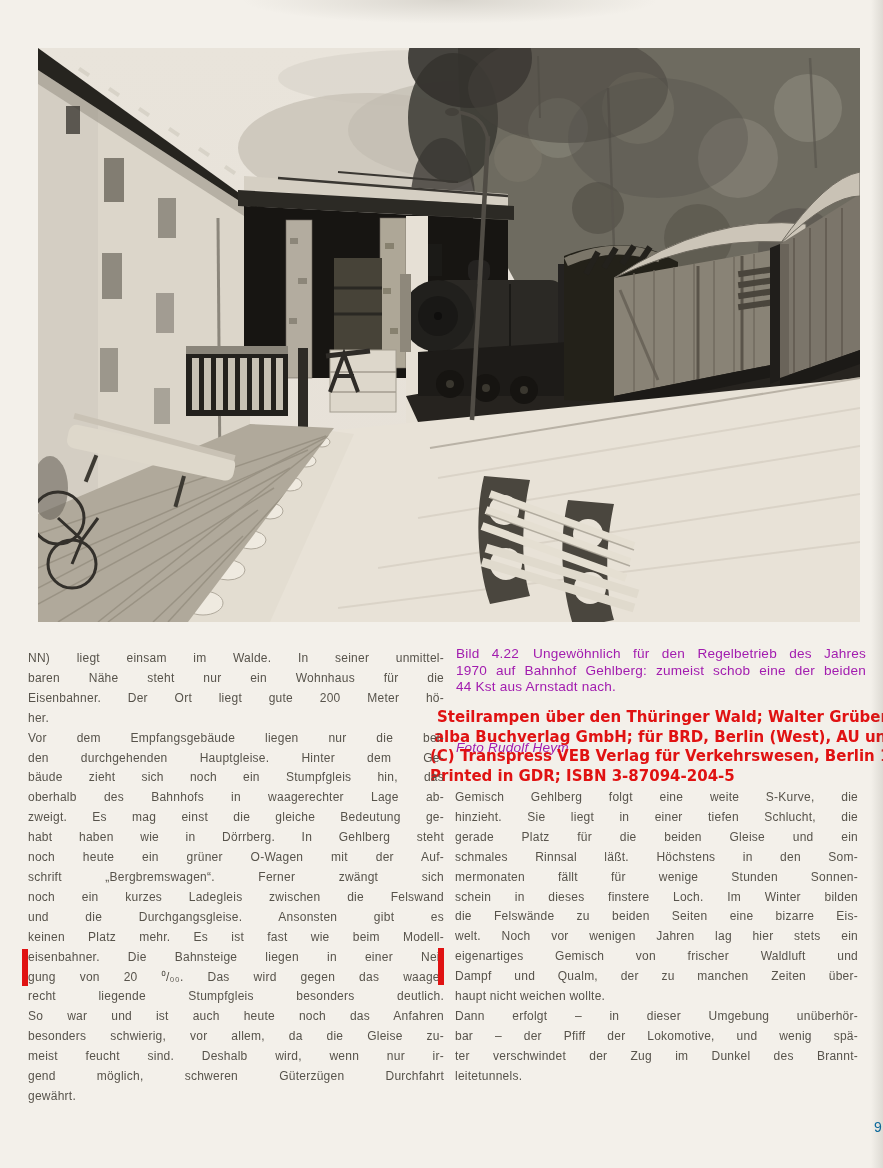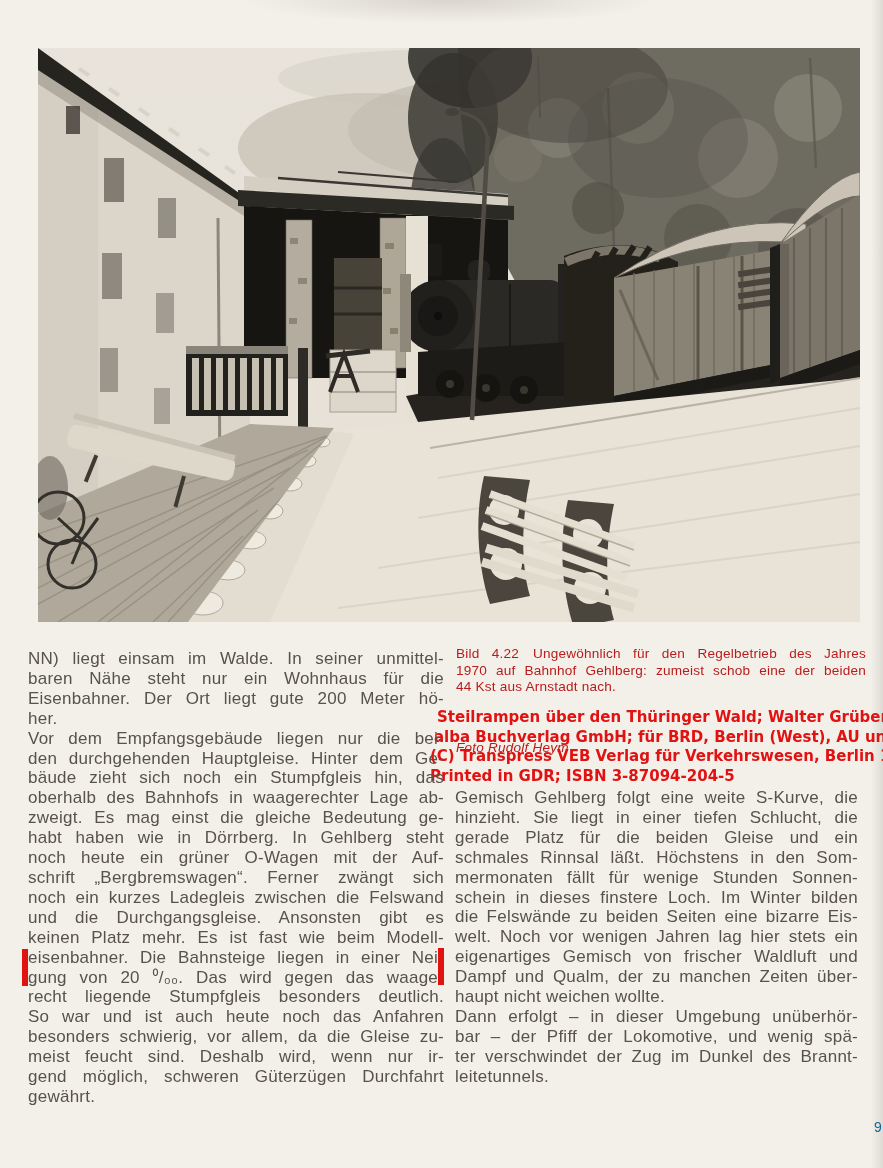--- a/index.html
+++ b/index.html
@@ -8,27 +8,27 @@
     background:#f3f0ea;overflow:hidden;
     font-family:"Liberation Sans",sans-serif;
     --red:#e01212; --ink:#57534b;
   }
   .smudge{position:absolute;left:240px;top:0;width:420px;height:24px;
     background:radial-gradient(ellipse at 50% 0%,rgba(150,145,133,.28),rgba(0,0,0,0) 70%);}
   .edge{position:absolute;right:0;top:0;width:12px;height:100%;
     background:linear-gradient(to right,rgba(0,0,0,0),rgba(110,105,95,.16));}
   figure.photo{position:absolute;left:38px;top:48px;width:822px;height:574px;margin:0;}
   figure.photo svg{display:block;width:822px;height:574px;}
-  .col{position:absolute;color:var(--ink);font-size:17px;line-height:19.9px;letter-spacing:.25px;}
+  .col{position:absolute;color:var(--ink);font-size:12px;line-height:19.9px;letter-spacing:.25px;}
   .col-left{left:28px;top:649px;width:416px;}
   .col-right{left:455px;top:788px;width:403px;}
   .tl{text-align:justify;text-align-last:justify;}
   .tl.end{text-align-last:left;}
   .caption{position:absolute;left:456px;top:646px;width:410px;
-    font-size:13.6px;line-height:16.6px;color:#b91c1c;letter-spacing:.2px;}
+    font-size:13.6px;line-height:16.6px;color:#a21caf;letter-spacing:.2px;}
   .credit{font-style:italic;margin-top:44px;}
   .stamp{position:absolute;left:430px;top:708px;width:456px;
     font-family:"DejaVu Sans",sans-serif;font-weight:bold;
     font-size:15px;line-height:19.6px;color:var(--red);white-space:nowrap;}
   .stamp-line:first-child{margin-left:7px;}
   .stamp-line:nth-child(2){margin-left:4px;}
   .mark{position:absolute;width:6px;background:var(--red);}
   .mark-left{left:22px;top:949px;height:37px;}
   .mark-mid{left:438px;top:948px;height:37px;}
   .pagenum{position:absolute;left:874px;top:1119px;font-size:14px;

